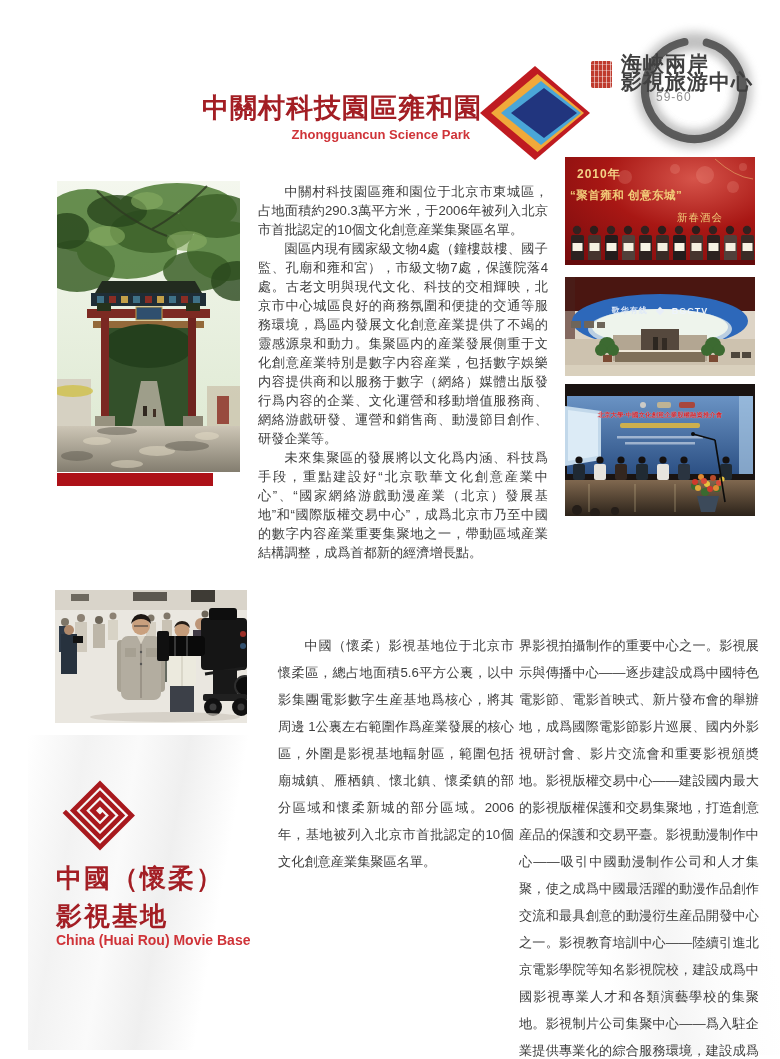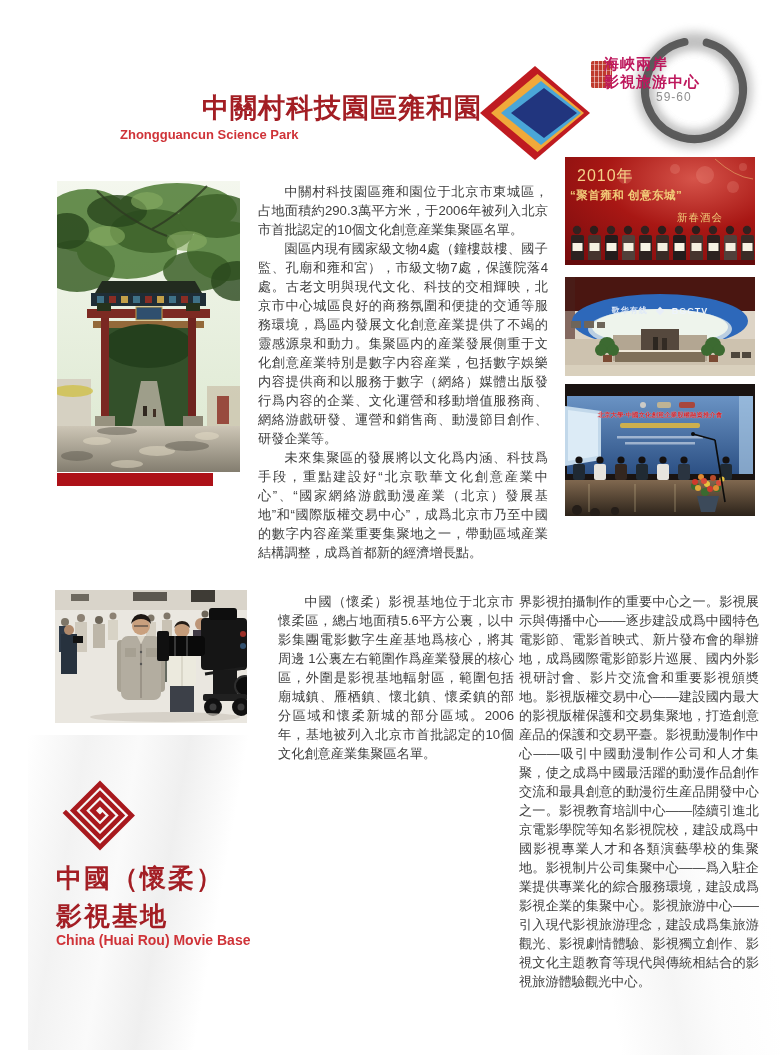--- a/index.html
+++ b/index.html
@@ -8,66 +8,66 @@
   .abs{position:absolute;}
   p{margin:0;}
 
   
   .enso{left:606px;top:12px;width:170px;height:160px;}
   .seal{left:591px;top:61px;width:21px;height:27px;background:var(--seal-red,#bf3b2e);border-radius:2px;
         background-image:
           repeating-linear-gradient(90deg, rgba(255,255,255,0) 0 3px, rgba(255,255,255,.55) 3px 4px),
           repeating-linear-gradient(0deg, rgba(255,255,255,0) 0 5px, rgba(255,255,255,.35) 5px 6px);
         z-index:3;}
-  .expo{left:604px;top:55px;width:140px;z-index:3;color:#be185d;font-weight:bold;
-        font-size:15px;line-height:18px;letter-spacing:1px;}
+  .expo{left:621px;top:55px;width:140px;z-index:3;color:#404040;font-weight:bold;
+        font-size:21px;line-height:18px;letter-spacing:1px;}
   .pageno{left:656px;top:90px;z-index:3;color:#8f8f8f;font-size:12px;letter-spacing:1px;}
 
   
   .s1-title{left:132px;top:90px;width:350px;text-align:right;z-index:2;
             font-family:"Liberation Serif","DejaVu Serif",serif;font-weight:bold;
             font-size:27px;letter-spacing:1px;color:var(--title-red,#a31e24);}
-  .s1-sub{left:120px;top:127px;width:350px;text-align:left;z-index:2;
+  .s1-sub{left:120px;top:127px;width:350px;text-align:right;z-index:2;
           font-size:13px;font-weight:bold;color:var(--sub-red,#d03338);}
   .diamond{left:480px;top:66px;width:110px;height:94px;}
   .diamond div{position:absolute;clip-path:polygon(0% 50%,50% 0%,100% 50%,50% 100%);}
   .dm-red{left:0;top:0;width:110px;height:94px;background:var(--accent-red,#bf1b21);}
   .dm-yellow{left:11px;top:8px;width:93px;height:78px;background:var(--dm-yellow,#f0a93b);}
   .dm-lblue{left:21px;top:15px;width:80px;height:64px;background:var(--dm-lblue,#4aa6d8);}
   .dm-dblue{left:31px;top:22px;width:66px;height:50px;background:var(--dm-dblue,#21357e);}
 
   
   .photo{position:absolute;overflow:hidden;}
   .photo svg{display:block;}
   .ph-gate{left:57px;top:181px;width:183px;height:291px;}
   .redbar{left:57px;top:473px;width:156px;height:13px;background:var(--bar-red,#ad1118);}
   .ph-event{left:565px;top:157px;width:190px;height:108px;}
   .ph-lobby{left:565px;top:277px;width:190px;height:99px;text-align:center;}
   .ph-forum{left:565px;top:384px;width:190px;height:132px;}
   .ph-crew{left:55px;top:590px;width:192px;height:133px;}
 
-  .ev-t1{left:12px;top:9px;font-size:16px;font-weight:normal;color:#f4d287;letter-spacing:1px;}
+  .ev-t1{left:12px;top:9px;font-size:12px;font-weight:bold;color:#f4d287;letter-spacing:1px;}
   .ev-t2{left:5px;top:31px;font-size:11.5px;font-weight:bold;color:#f2cc79;letter-spacing:.5px;white-space:nowrap;}
   .ev-t3{left:112px;top:54px;font-size:10.5px;font-weight:normal;color:#f0c977;letter-spacing:1px;}
 
   .lb-band{left:0;right:0;top:28px;display:flex;justify-content:center;align-items:center;gap:9px;}
   .lb-cn{font-size:8px;font-weight:bold;color:#dfe9f8;letter-spacing:1px;}
   .lb-dm{width:6px;height:6px;background:#e8eef8;transform:rotate(45deg);}
   .lb-en{font-size:9px;font-weight:bold;color:#eef4fc;letter-spacing:1px;}
 
   .fm-banner{left:6px;right:6px;top:27px;text-align:center;font-size:7px;font-weight:bold;
              color:#cf2a33;text-shadow:0 0 1px rgba(255,255,255,.8);white-space:nowrap;
              transform:scale(.92);transform-origin:center top;}
   .fm-sub{left:55px;top:39px;width:80px;height:5px;background:#e2b93c;opacity:.85;border-radius:2px;}
 
   
   .cn-body{font-size:13.2px;color:#3e3e3e;text-align:justify;}
   .cn-body p{text-indent:2em;}
   .s1-text{left:258px;top:182px;width:290px;line-height:19px;}
-  .s2-col{line-height:19px;}
+  .s2-col{line-height:27px;margin-top:40px;}
   .s2-col1{left:278px;top:592px;width:236px;}
   .s2-col2{left:519px;top:592px;width:240px;}
   .s2-col2 p{text-indent:0;}
 
   
   .wm{pointer-events:none;}
   .wm1{left:28px;top:735px;width:240px;height:315px;opacity:.33;
        background:linear-gradient(100deg,rgba(0,0,0,0) 0%,#d9d9d9 20%,#f0f0f0 38%,#cfcfcf 55%,rgba(0,0,0,0) 75%);}
   .wm2{left:600px;top:860px;width:180px;height:195px;opacity:.18;
        background:linear-gradient(80deg,rgba(0,0,0,0) 10%,#c9c9c9 40%,#efefef 60%,rgba(0,0,0,0) 90%);}

